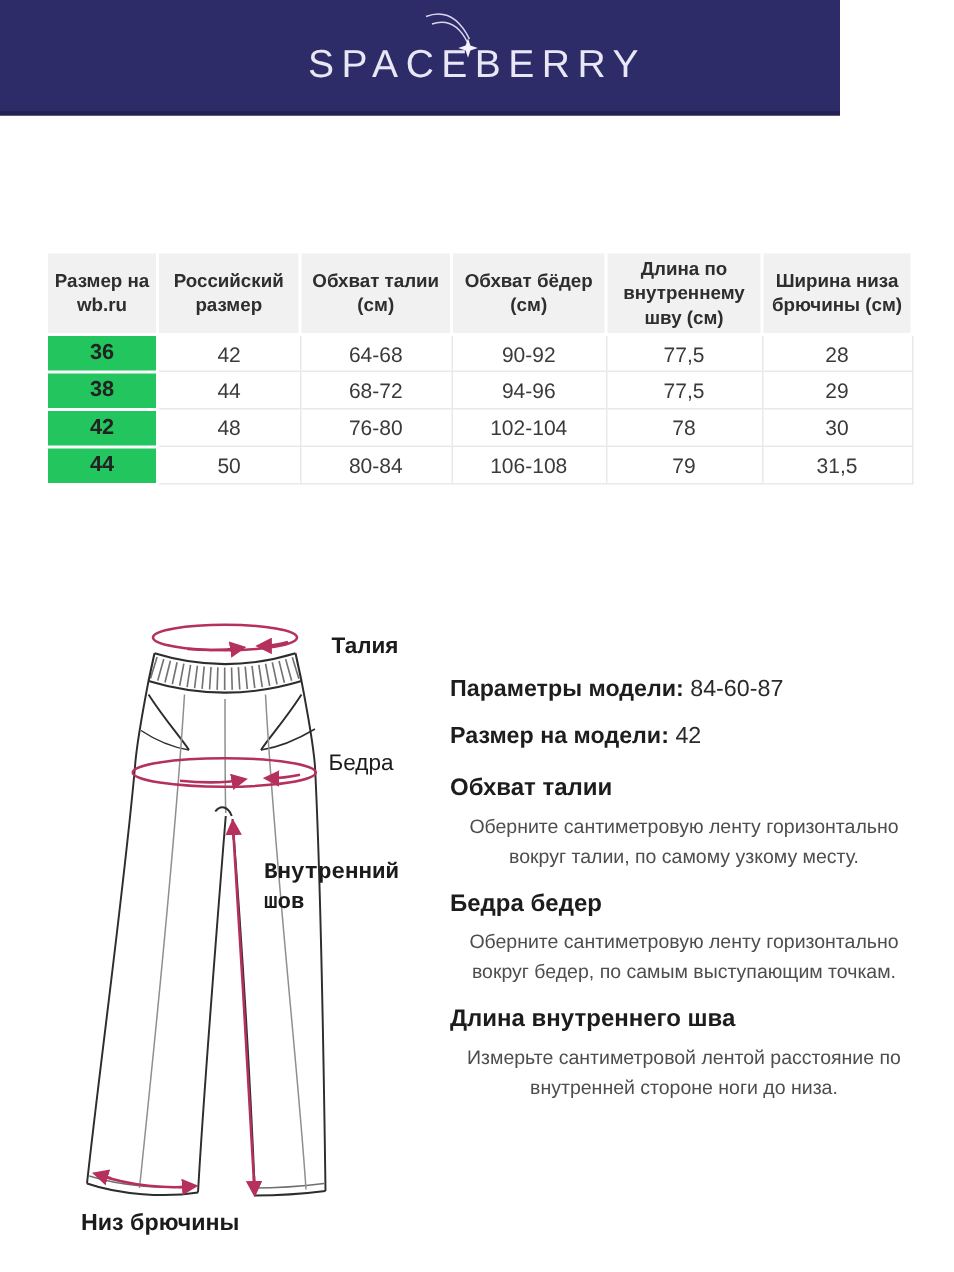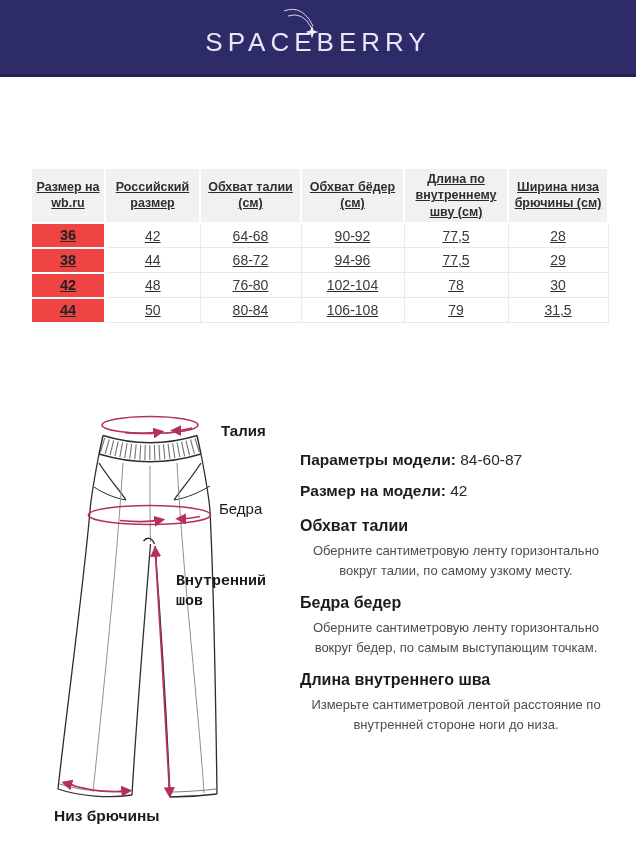--- a/index.html
+++ b/index.html
@@ -8,41 +8,40 @@
     width: 636px; height: 848px;
     position: relative;
     overflow: hidden;
     font-family: "Liberation Sans", "DejaVu Sans", sans-serif;
     color: #2a2a2a;
   }
 
   
   .header {
     position: absolute; left: 0; top: 0;
-    width: 636px; height: 77px;
+    width: 560px; height: 77px;
     background: #2d2c69;
     border-bottom: 3px solid #232250;
   }
   .logo-text {
     position: absolute; left: 0; top: 27px; width: 636px;
     text-align: center;
     color: #e9e6f5;
     font-size: 26px;
     letter-spacing: 5px;
     font-weight: 400;
   }
   .comet { position: absolute; left: 280px; top: 5px; }
 
   
   .size-table-wrap { position: absolute; left: 30px; top: 167px; }
   table.size-table {
     border-collapse: collapse;
     table-layout: fixed;
     width: 577px;
-    text-decoration: underline;
   }
   table.size-table th {
     background: #f1f1f2;
     border: 2px solid #ffffff;
     font-size: 12.5px;
     font-weight: 600;
     color: #2e2e2e;
     line-height: 1.3;
     height: 50px;
     padding: 2px 4px;
@@ -52,21 +51,21 @@
   table.size-table td {
     border: 1px solid #e9e9eb;
     background: #ffffff;
     height: 25px;
     text-align: center;
     vertical-align: middle;
     font-size: 14px;
     color: #3a3a3a;
   }
   table.size-table td.rowhead {
-    background: #ef4444;
+    background: #22c55e;
     border: 2px solid #ffffff;
     font-weight: 700;
     font-size: 14.5px;
     color: #222222;
   }
 
   
   .diagram { position: absolute; left: 20px; top: 395px; width: 280px; height: 450px; }
   .diagram svg { position: absolute; left: 0; top: 0; }
   .dlabel { position: absolute; color: #1b1b1b; white-space: nowrap; }

